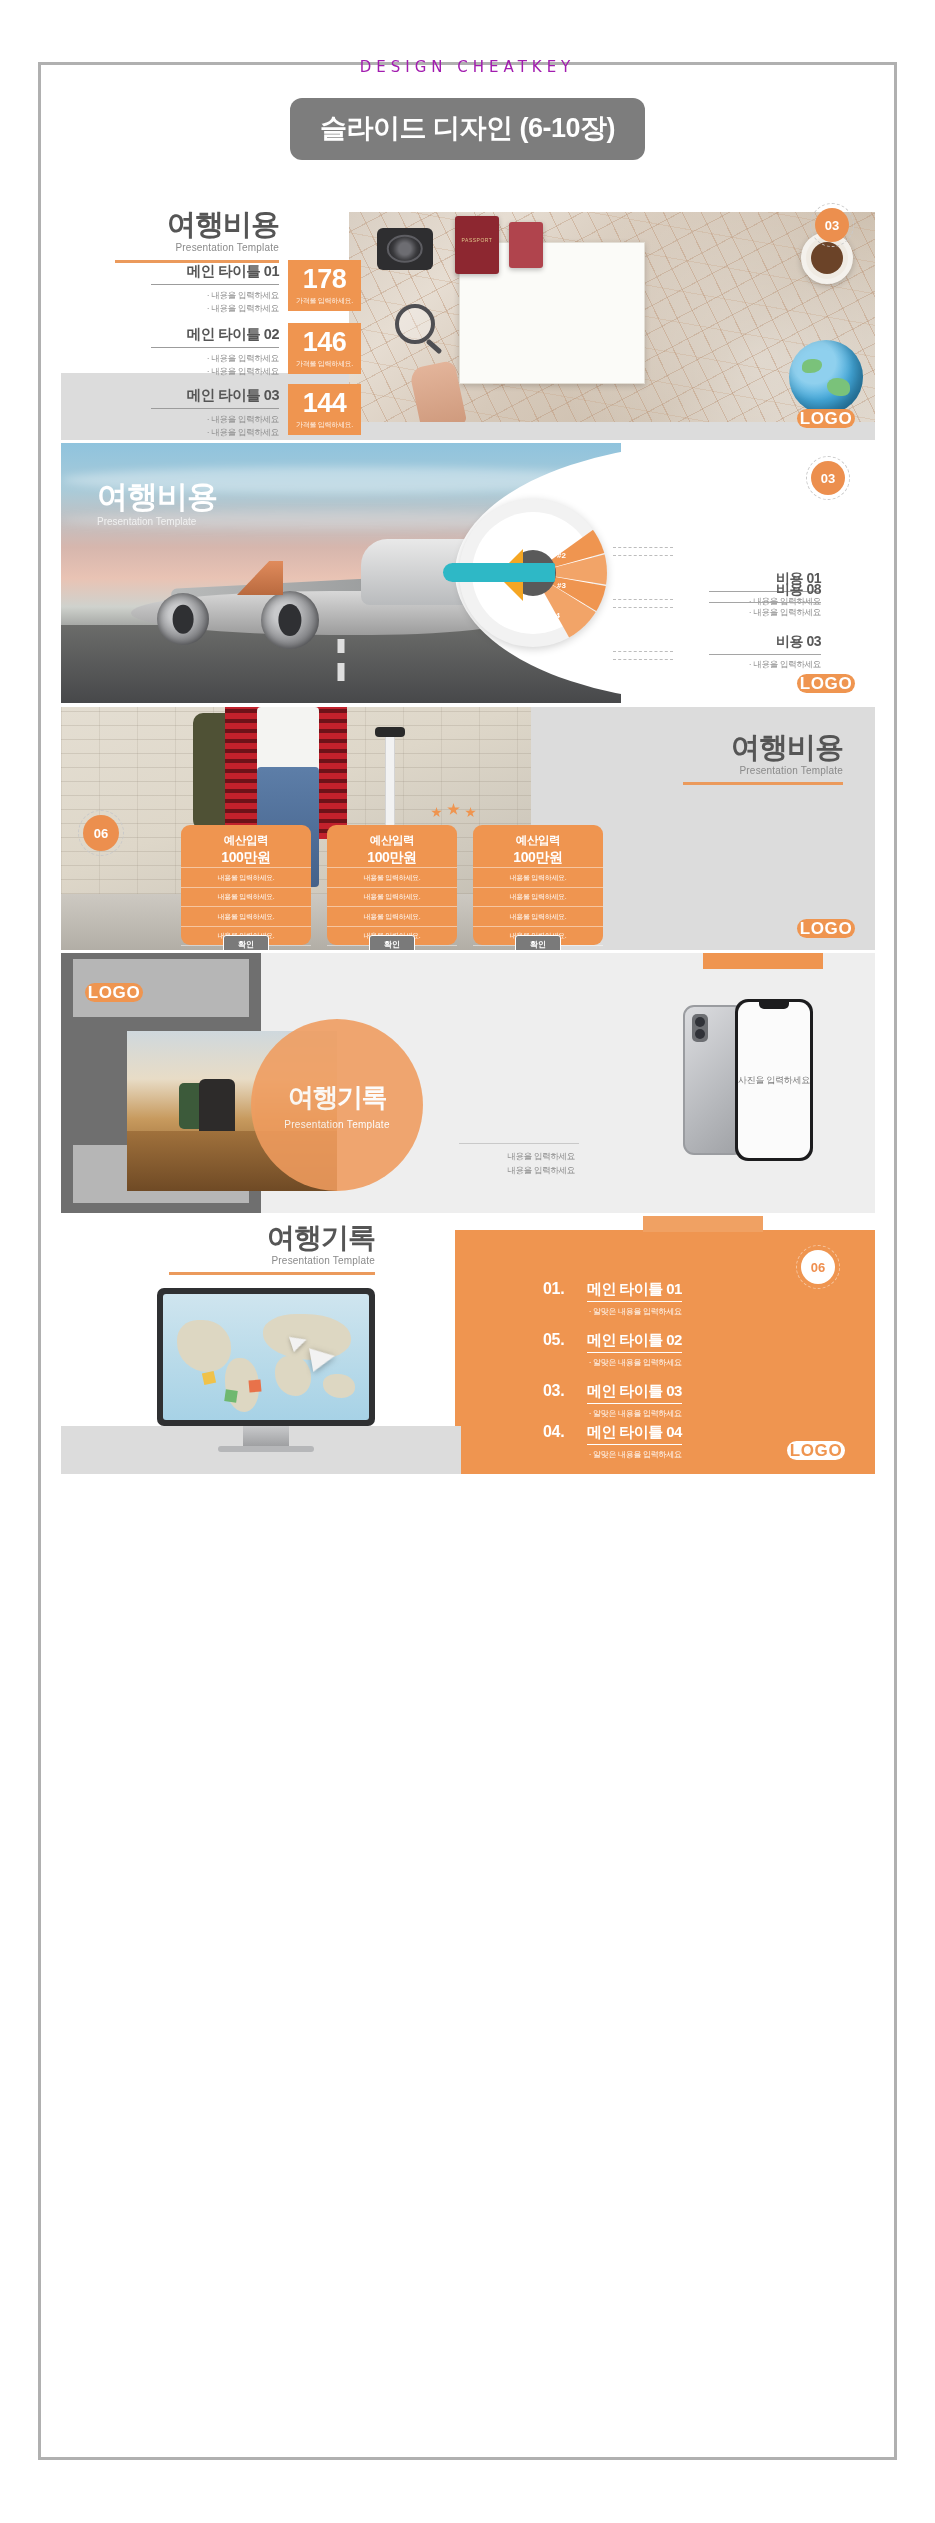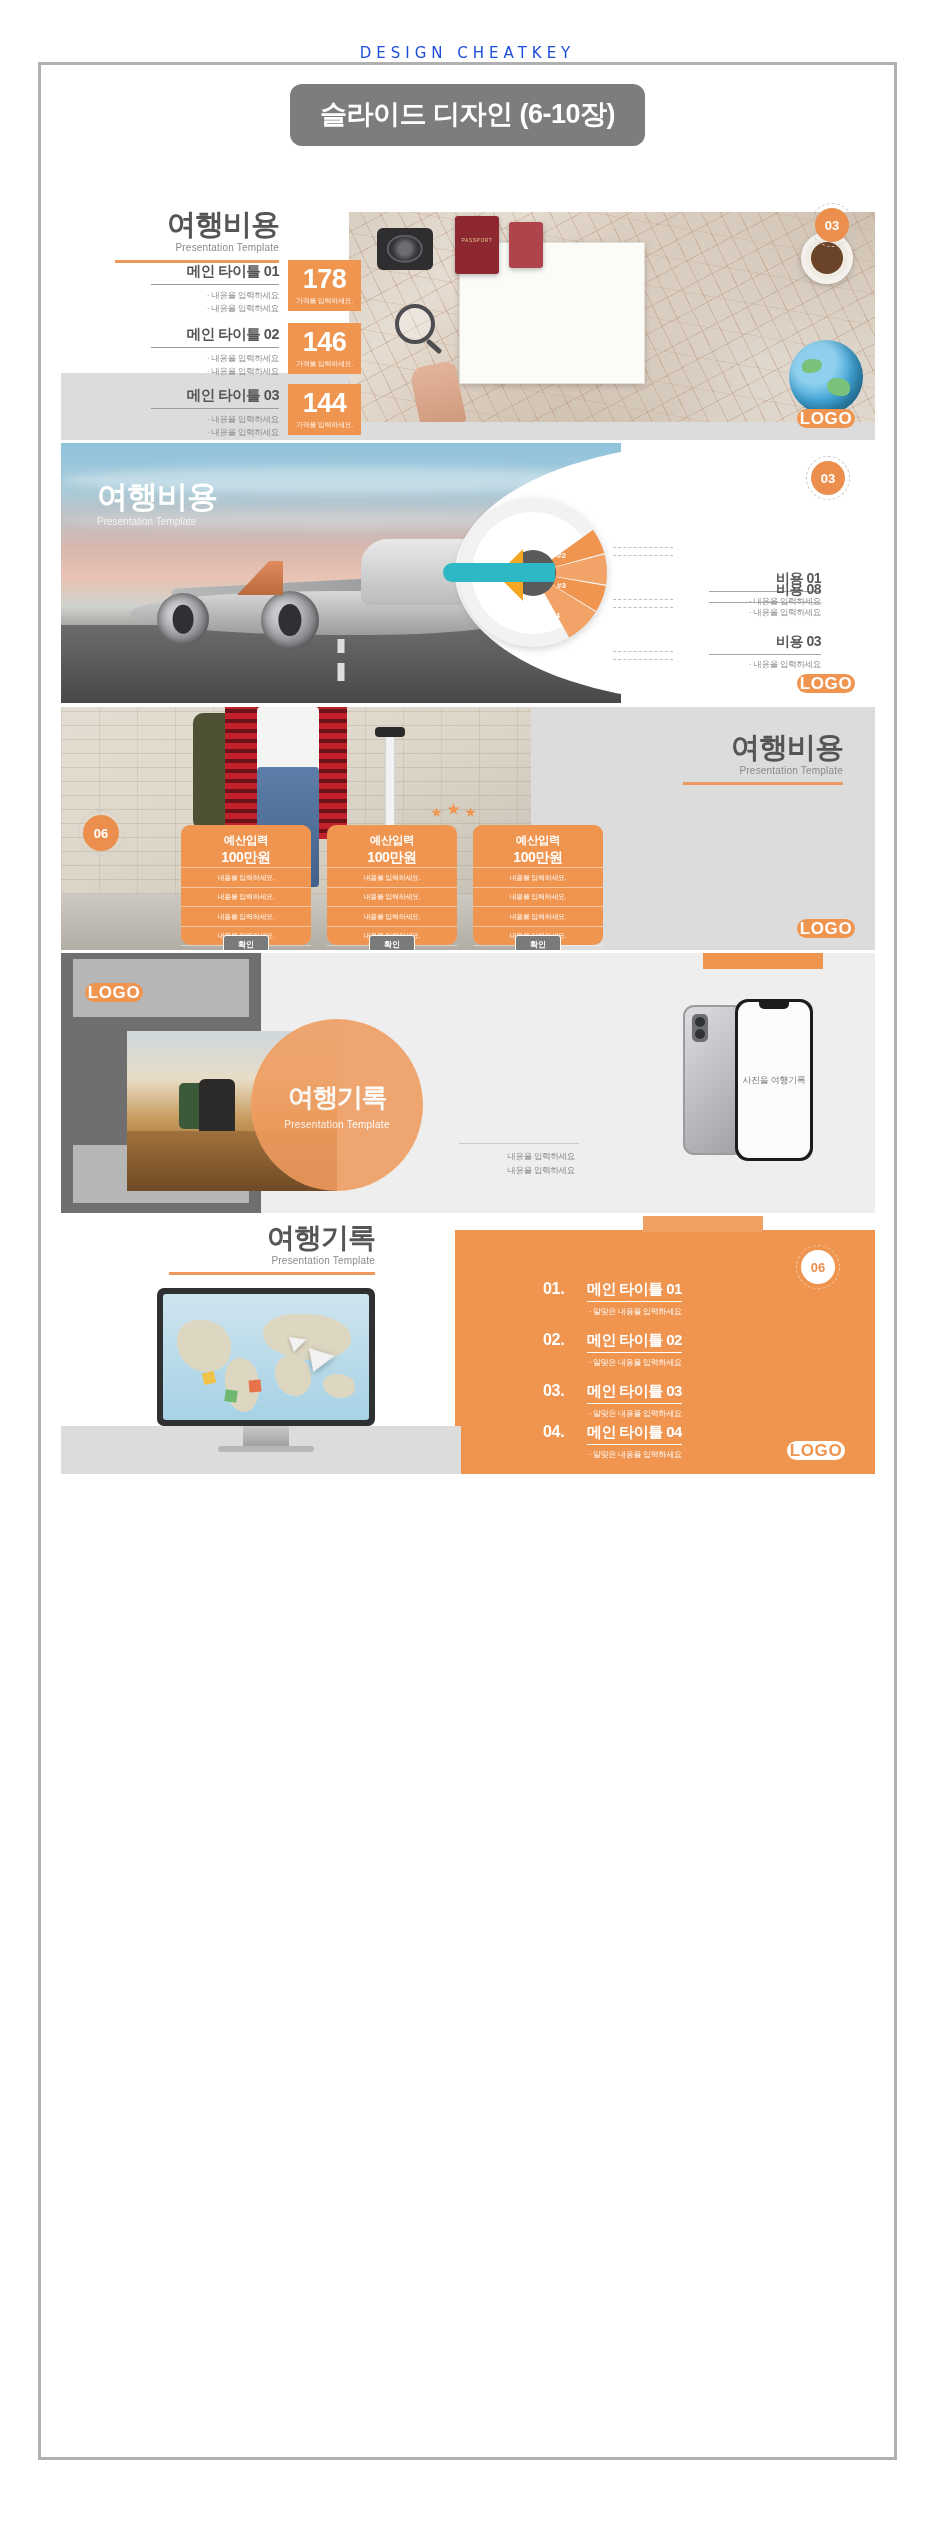--- a/index.html
+++ b/index.html
@@ -23,24 +23,24 @@
     position: absolute;
     left: 38px; top: 62px;
     width: 859px; height: 2398px;
     border: 3px solid #b0b0b0;
     background: #ffffff;
   }
 
   
   .header { position: absolute; left: 0; right: 0; top: 0; text-align: center; }
   .eyebrow {
-    margin-top: 44px;
+    margin-top: 58px;
     font-size: 15px;
     letter-spacing: 5px;
-    color: #1d4ed8;
+    color: #a21caf;
     font-family: "DejaVu Sans", sans-serif;
     font-weight: 400;
   }
   .title-pill {
     display: inline-block;
     margin-top: 22px;
     background: #7d7d7d;
     color: #ffffff;
     border-radius: 12px;
     padding: 12px 30px 14px 30px;
@@ -483,21 +483,21 @@
       <div class="t">여행기록</div>
       <div class="s">Presentation Template</div>
     </div>
 
     <div class="phone-back">
       <div class="camb"></div>
     </div>
     <div class="phone-front">
       <div class="notch"></div>
       <div class="scr">
-        <span>사진을 여행기록</span>
+        <span>사진을 입력하세요</span>
       </div>
     </div>
 
     <div class="capline"></div>
     <div class="cap">
       <div>내용을 입력하세요</div>
       <div>내용을 입력하세요</div>
     </div>
 
     <div class="logo-pill" style="left:24px;top:30px;width:58px;height:19px;">LOGO</div>
@@ -534,21 +534,21 @@
     </div>
 
     <div class="row07" style="left:482px;top:64px;">
       <div class="num">01.</div>
       <div>
         <div class="tt">메인 타이틀 01</div>
         <div class="dd">· 알맞은 내용을 입력하세요</div>
       </div>
     </div>
     <div class="row07" style="left:482px;top:115px;">
-      <div class="num">02.</div>
+      <div class="num">05.</div>
       <div>
         <div class="tt">메인 타이틀 02</div>
         <div class="dd">· 알맞은 내용을 입력하세요</div>
       </div>
     </div>
     <div class="row07" style="left:482px;top:166px;">
       <div class="num">03.</div>
       <div>
         <div class="tt">메인 타이틀 03</div>
         <div class="dd">· 알맞은 내용을 입력하세요</div>

